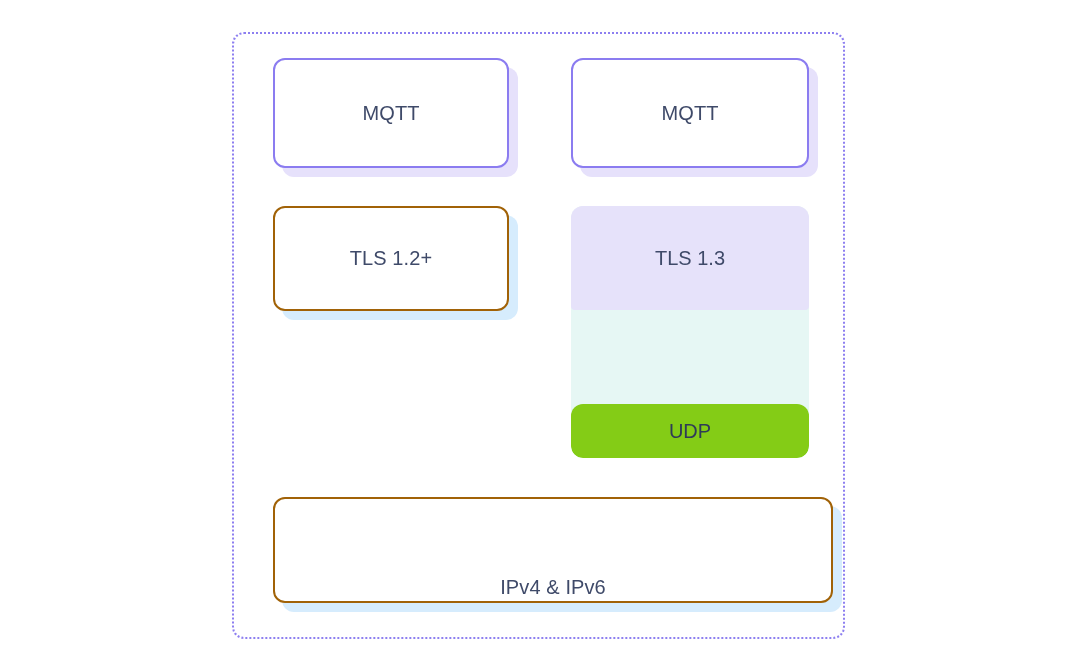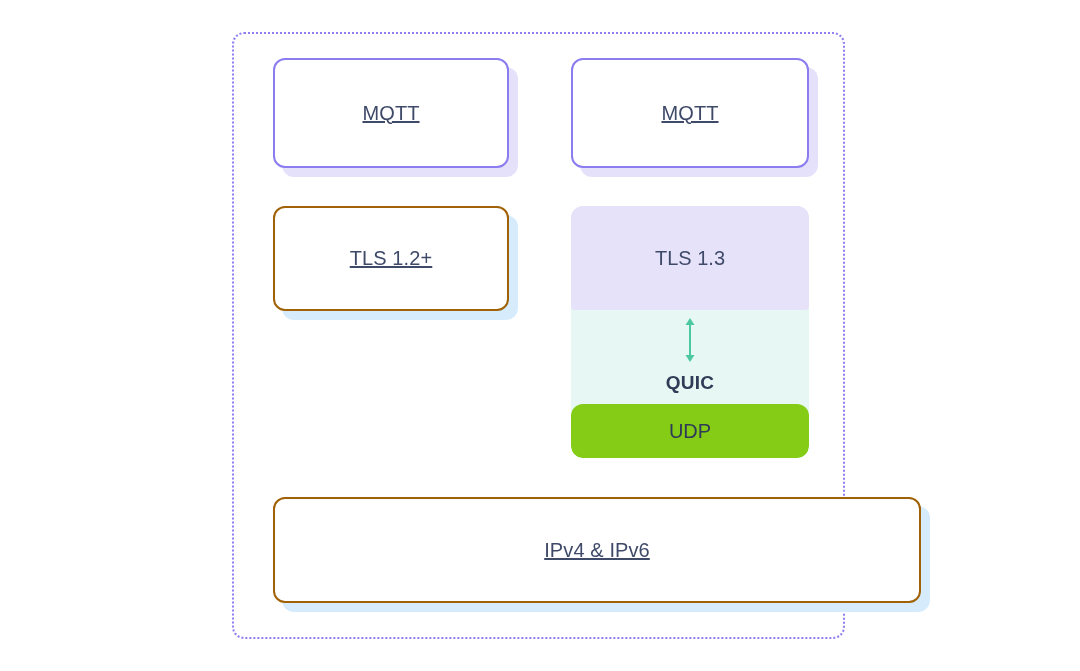--- a/index.html
+++ b/index.html
@@ -42,21 +42,20 @@
     box-sizing: border-box;
     display: flex;
     align-items: center;
     justify-content: center;
     text-align: center;
     border-radius: 12px;
     color: #3f4a69;
     font-size: 20px;
     line-height: 1.35;
     letter-spacing: 0.1px;
-    text-decoration: underline;
   }
 
   
   .box--app {
     background: #ffffff;
     border: 2px solid #8b7cf0;
     box-shadow: 9px 9px 0 0 #e6e1fb;
   }
 
   
@@ -130,21 +129,21 @@
     justify-content: center;
     color: #2f3b57;
     font-size: 20px;
   }
 
   
   #box-mqtt-left   { left: 273px; top: 58px;  width: 236px; height: 110px; }
   #box-mqtt-right  { left: 571px; top: 58px;  width: 238px; height: 110px; }
   #box-tls12       { left: 273px; top: 206px; width: 236px; height: 105px; }
   #box-tcp         { left: 273px; top: 351px; width: 236px; height: 107px; }
-  #box-ip          { left: 273px; top: 497px; width: 648px; height: 106px; }
+  #box-ip          { left: 273px; top: 497px; width: 560px; height: 106px; align-items: flex-end; }
   #quic-column     { left: 571px; top: 206px; width: 238px; height: 252px; }
 </style>
 </head>
 <body>
 
 <div id="canvas">
 
   <div class="outer-frame"></div>
 
   <div class="box box--app" id="box-mqtt-left">
@@ -159,28 +158,20 @@
     <span>TLS 1.2+</span>
   </div>
 
 
   <div class="quic-stack" id="quic-column">
 
     <div class="quic-tls">
       <span>TLS 1.3</span>
     </div>
 
-    <div class="quic-mid">
-      <svg class="quic-arrow" viewBox="0 0 16 44">
-        <line x1="8" y1="5" x2="8" y2="39" stroke="#4cc9a0" stroke-width="2"></line>
-        <polygon points="8,0 12.5,7 3.5,7" fill="#4cc9a0"></polygon>
-        <polygon points="8,44 12.5,37 3.5,37" fill="#4cc9a0"></polygon>
-      </svg>
-      <span class="quic-label">QUIC</span>
-    </div>
 
     <div class="quic-udp">
       <span>UDP</span>
     </div>
   </div>
 
   <div class="box box--net" id="box-ip">
     <span>IPv4 &amp; IPv6</span>
   </div>
 

